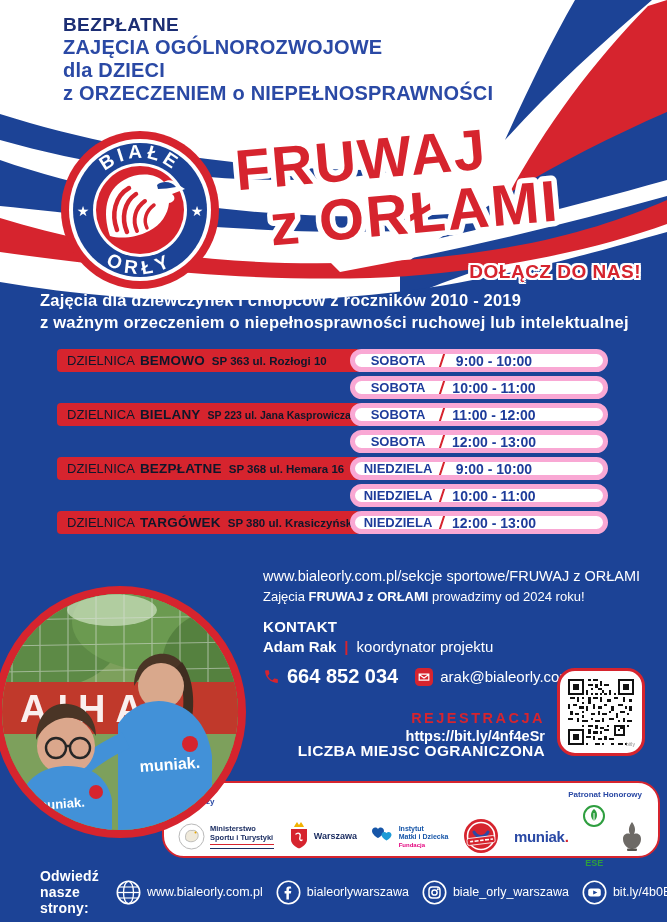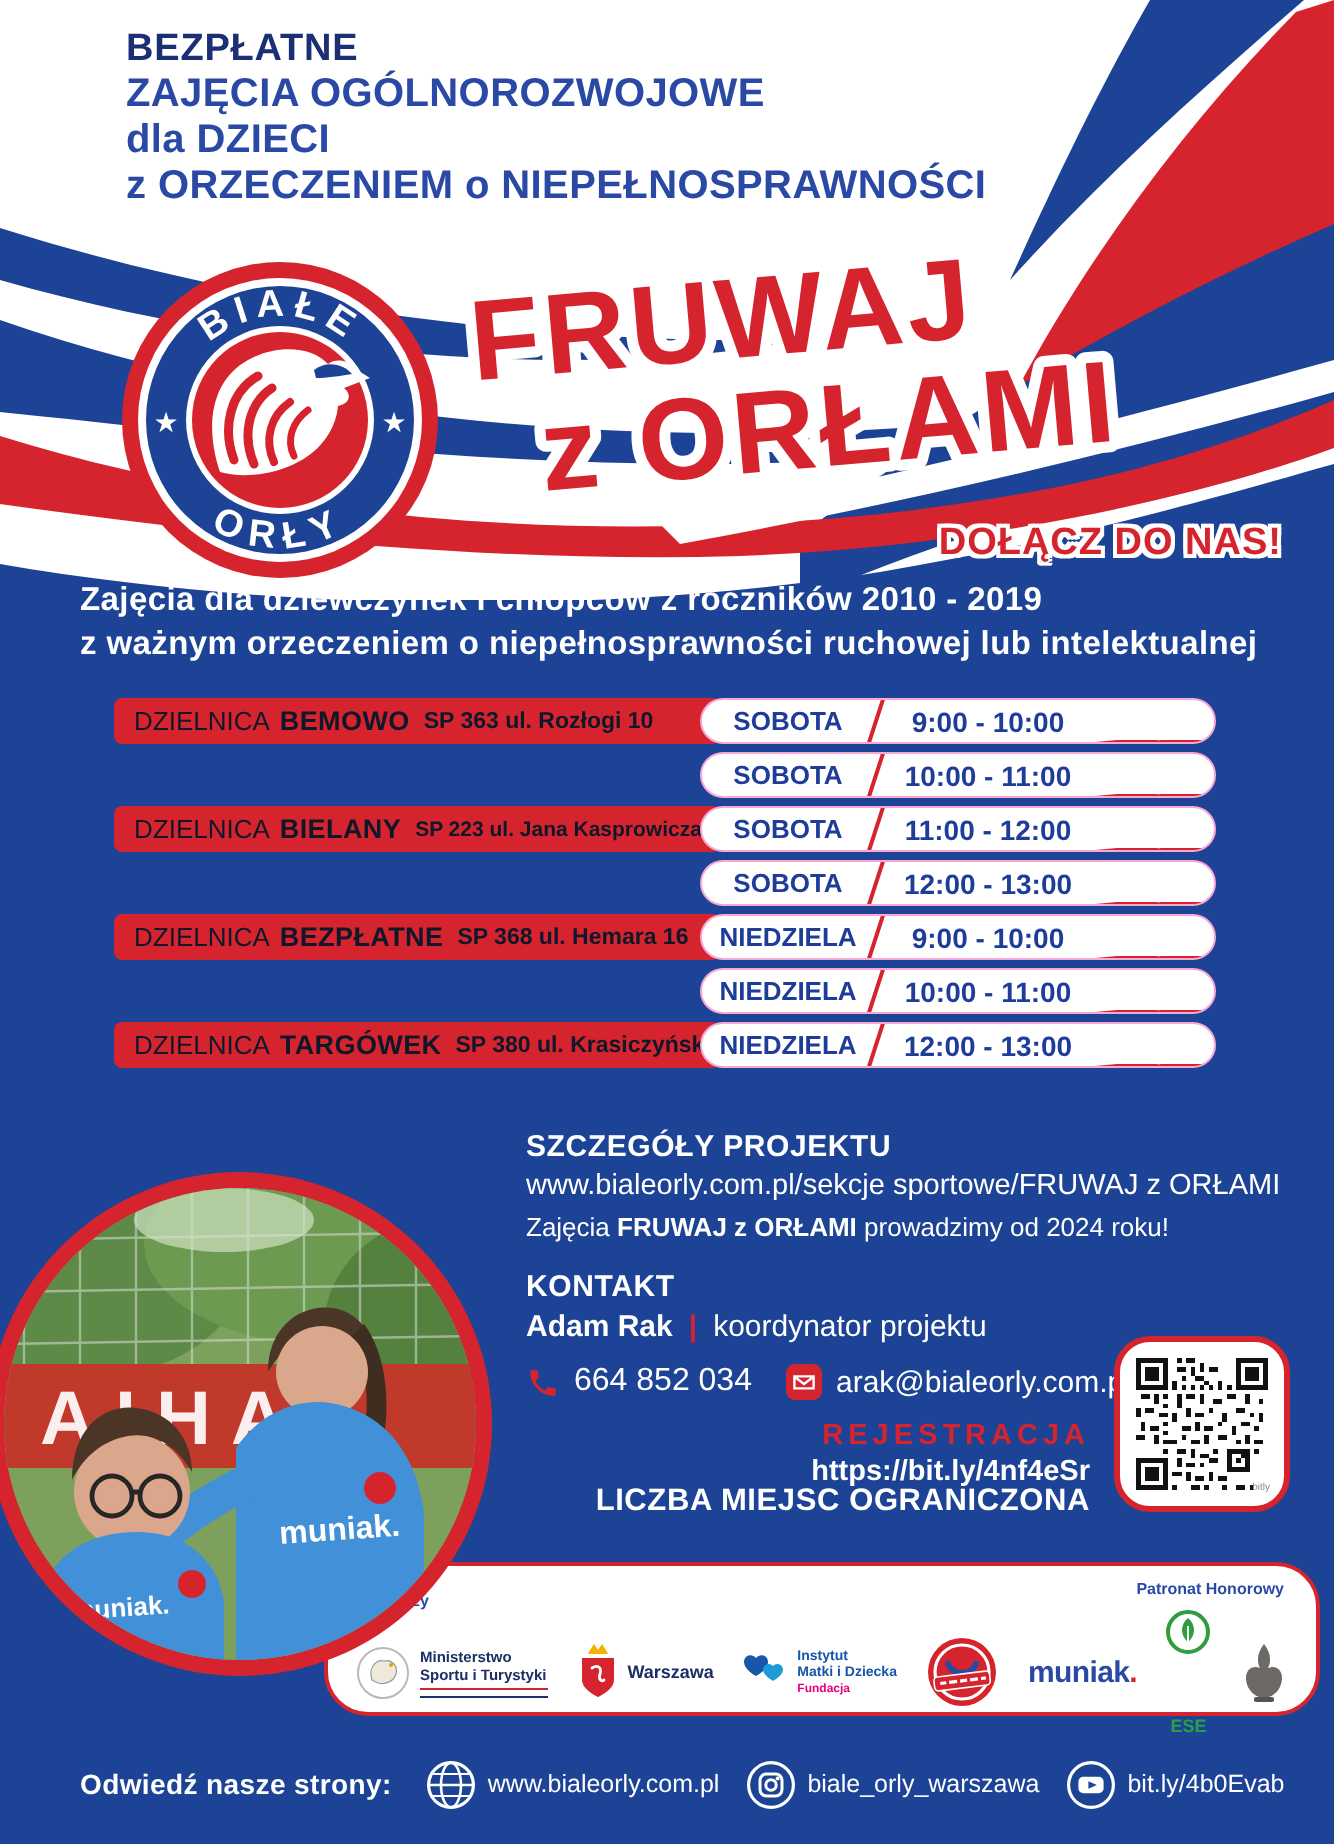--- a/index.html
+++ b/index.html
@@ -28,41 +28,41 @@
   .intro{position:absolute;left:40px;top:289px;z-index:3;color:#fff;font-size:16.5px;font-weight:700;
          line-height:22px;letter-spacing:.2px;}
   
   .sched{position:absolute;left:57px;top:349px;width:551px;z-index:3;}
   .srow{position:relative;height:23px;margin-bottom:4px;}
   .dbar{position:absolute;left:0;top:0;height:23px;width:303px;background:#d6242e;border-radius:4px;
         display:flex;align-items:center;padding-left:10px;color:#0f172a;white-space:nowrap;box-sizing:border-box;}
   .dbar .dl{font-size:13px;font-weight:500;margin-right:5px;}
   .dbar .dn{font-size:13.5px;font-weight:800;margin-right:7px;letter-spacing:.2px;}
   .dbar .dv{font-size:11.5px;font-weight:600;}
-  .pill{position:absolute;left:293px;top:0;width:258px;height:23px;background:#fff;border:1px solid #f9a8d4;
+  .pill{position:absolute;left:293px;top:0;width:258px;height:23px;background:#fff;border:5px solid #f9a8d4;
         border-radius:13px;box-sizing:border-box;display:flex;align-items:stretch;overflow:hidden;}
   .pday{width:86px;display:flex;align-items:center;justify-content:center;font-size:13px;font-weight:800;color:#1e3c9a;}
   .pslash{width:2px;background:#d6242e;transform:rotate(18deg) scaleY(1.5);border-radius:2px;}
   .ptime{flex:1;display:flex;align-items:center;justify-content:center;font-size:14px;font-weight:800;color:#1e3c9a;}
   .pcap{width:62px;background:#d6242e;color:#fff;display:flex;flex-direction:column;align-items:center;
         justify-content:center;line-height:1;clip-path:polygon(22% 0,100% 0,100% 100%,4% 100%);margin-left:-4px;margin-top:20px;}
   .pcap .n{font-size:12.5px;font-weight:800;}
   .pcap .m{font-size:7px;font-weight:800;letter-spacing:.5px;margin-top:1px;}
   
   .details{position:absolute;left:263px;top:565px;z-index:6;color:#fff;}
   .sec-h{font-size:15px;font-weight:800;letter-spacing:.3px;}
   .url{font-size:14.5px;font-weight:400;margin-top:3px;}
   .note{font-size:13px;font-weight:400;margin-top:5px;}
   .note b{font-weight:800;}
   .kh{margin-top:14px;}
   .person{margin-top:3px;font-size:15px;}
   .person .nm{font-weight:700;}
   .person .sep{color:#d6242e;font-weight:800;margin:0 8px;}
   .crow{margin-top:10px;display:flex;align-items:center;gap:7px;}
-  .crow .ph{font-size:16px;font-weight:400;margin-right:10px;}
+  .crow .ph{font-size:20px;font-weight:700;margin-right:10px;}
   .crow .em{font-size:15px;font-weight:500;}
   
   .reg{position:absolute;left:263px;top:699px;width:282px;text-align:right;z-index:6;}
   .reg-h{color:#d6242e;font-weight:800;font-size:14.5px;letter-spacing:2.5px;margin-top:11px;}
   .reg-u{color:#fff;font-weight:700;font-size:14.5px;margin-top:2px;}
   .limited{position:absolute;left:263px;top:742px;width:282px;text-align:right;color:#fff;
            font-weight:800;font-size:15.5px;letter-spacing:.3px;z-index:6;}
   
   .qr{position:absolute;left:557px;top:668px;width:88px;height:88px;background:#fff;border:3px solid #d6242e;
       border-radius:18px;z-index:6;box-sizing:border-box;padding:8px;}
@@ -309,21 +309,20 @@
           <circle cx="78" cy="154" r="10"></circle>
         <line x1="64" y1="152" x2="68" y2="152"></line>
       </g>
       <path d="M20,236 L20,200 C26,182 44,172 66,172 C92,172 106,186 110,206 L110,236 Z" fill="#4291d8"></path>
       <text x="34" y="216" font-size="13" font-weight="800" fill="#ffffff" transform="rotate(-4 34 216)" font-family="Liberation Sans, sans-serif">muniak.</text>
       <circle cx="94" cy="198" r="7" fill="#d6242e"></circle>
     </svg>
   </div>
 
   <div class="details">
-    <div class="sec-h">SZCZEGÓŁY PROJEKTU</div>
     <div class="url">www.bialeorly.com.pl/sekcje sportowe/FRUWAJ z ORŁAMI</div>
     <div class="note"><span>Zajęcia </span><b>FRUWAJ z ORŁAMI</b><span> prowadzimy od 2024 roku!</span></div>
 
     <div class="sec-h kh">KONTAKT</div>
     <div class="person"><span class="nm">Adam Rak</span><span class="sep">|</span><span>koordynator projektu</span></div>
 
     <div class="crow">
       <svg width="17" height="17" viewBox="0 0 24 24">
         <path fill="#d6242e" d="M6.62 10.79c1.44 2.83 3.76 5.14 6.59 6.59l2.2-2.2c.27-.27.67-.36 1.02-.24 1.12.37 2.33.57 3.57.57.55 0 1 .45 1 1V20c0 .55-.45 1-1 1-9.39 0-17-7.61-17-17 0-.55.45-1 1-1h3.5c.55 0 1 .45 1 1 0 1.25.2 2.45.57 3.57.11.35.03.74-.25 1.02l-2.2 2.2z"></path>
       </svg>
@@ -460,20 +459,27 @@
       <svg width="25" height="25" viewBox="0 0 25 25">
         <circle cx="12.5" cy="12.5" r="11.2" fill="none" stroke="#ffffff" stroke-width="1.6"></circle>
         <ellipse cx="12.5" cy="12.5" rx="5" ry="11.2" fill="none" stroke="#ffffff" stroke-width="1.3"></ellipse>
         <line x1="1.8" y1="12.5" x2="23.2" y2="12.5" stroke="#ffffff" stroke-width="1.3"></line>
         <line x1="3.5" y1="7" x2="21.5" y2="7" stroke="#ffffff" stroke-width="1.1"></line>
         <line x1="3.5" y1="18" x2="21.5" y2="18" stroke="#ffffff" stroke-width="1.1"></line>
       </svg>
       <span>www.bialeorly.com.pl</span>
     </div>
 
+    <div class="fitem">
+      <svg width="25" height="25" viewBox="0 0 25 25">
+        <circle cx="12.5" cy="12.5" r="11.2" fill="none" stroke="#ffffff" stroke-width="1.6"></circle>
+        <path d="M14.8,6.5 h-2 c-1.6,0 -2.4,1 -2.4,2.5 v2 h-1.8 v2.4 h1.8 v6 h2.5 v-6 h2 l.4,-2.4 h-2.4 v-1.6 c0,-.6 .3,-.9 .9,-.9 h1.5 Z" fill="#ffffff"></path>
+      </svg>
+      <span>bialeorlywarszawa</span>
+    </div>
 
     <div class="fitem">
       <svg width="25" height="25" viewBox="0 0 25 25">
         <circle cx="12.5" cy="12.5" r="11.2" fill="none" stroke="#ffffff" stroke-width="1.6"></circle>
         <rect x="7" y="7" width="11" height="11" rx="3.2" fill="none" stroke="#ffffff" stroke-width="1.5"></rect>
         <circle cx="12.5" cy="12.5" r="2.6" fill="none" stroke="#ffffff" stroke-width="1.5"></circle>
         <circle cx="15.8" cy="9.2" r="1" fill="#ffffff"></circle>
       </svg>
       <span>biale_orly_warszawa</span>
     </div>

